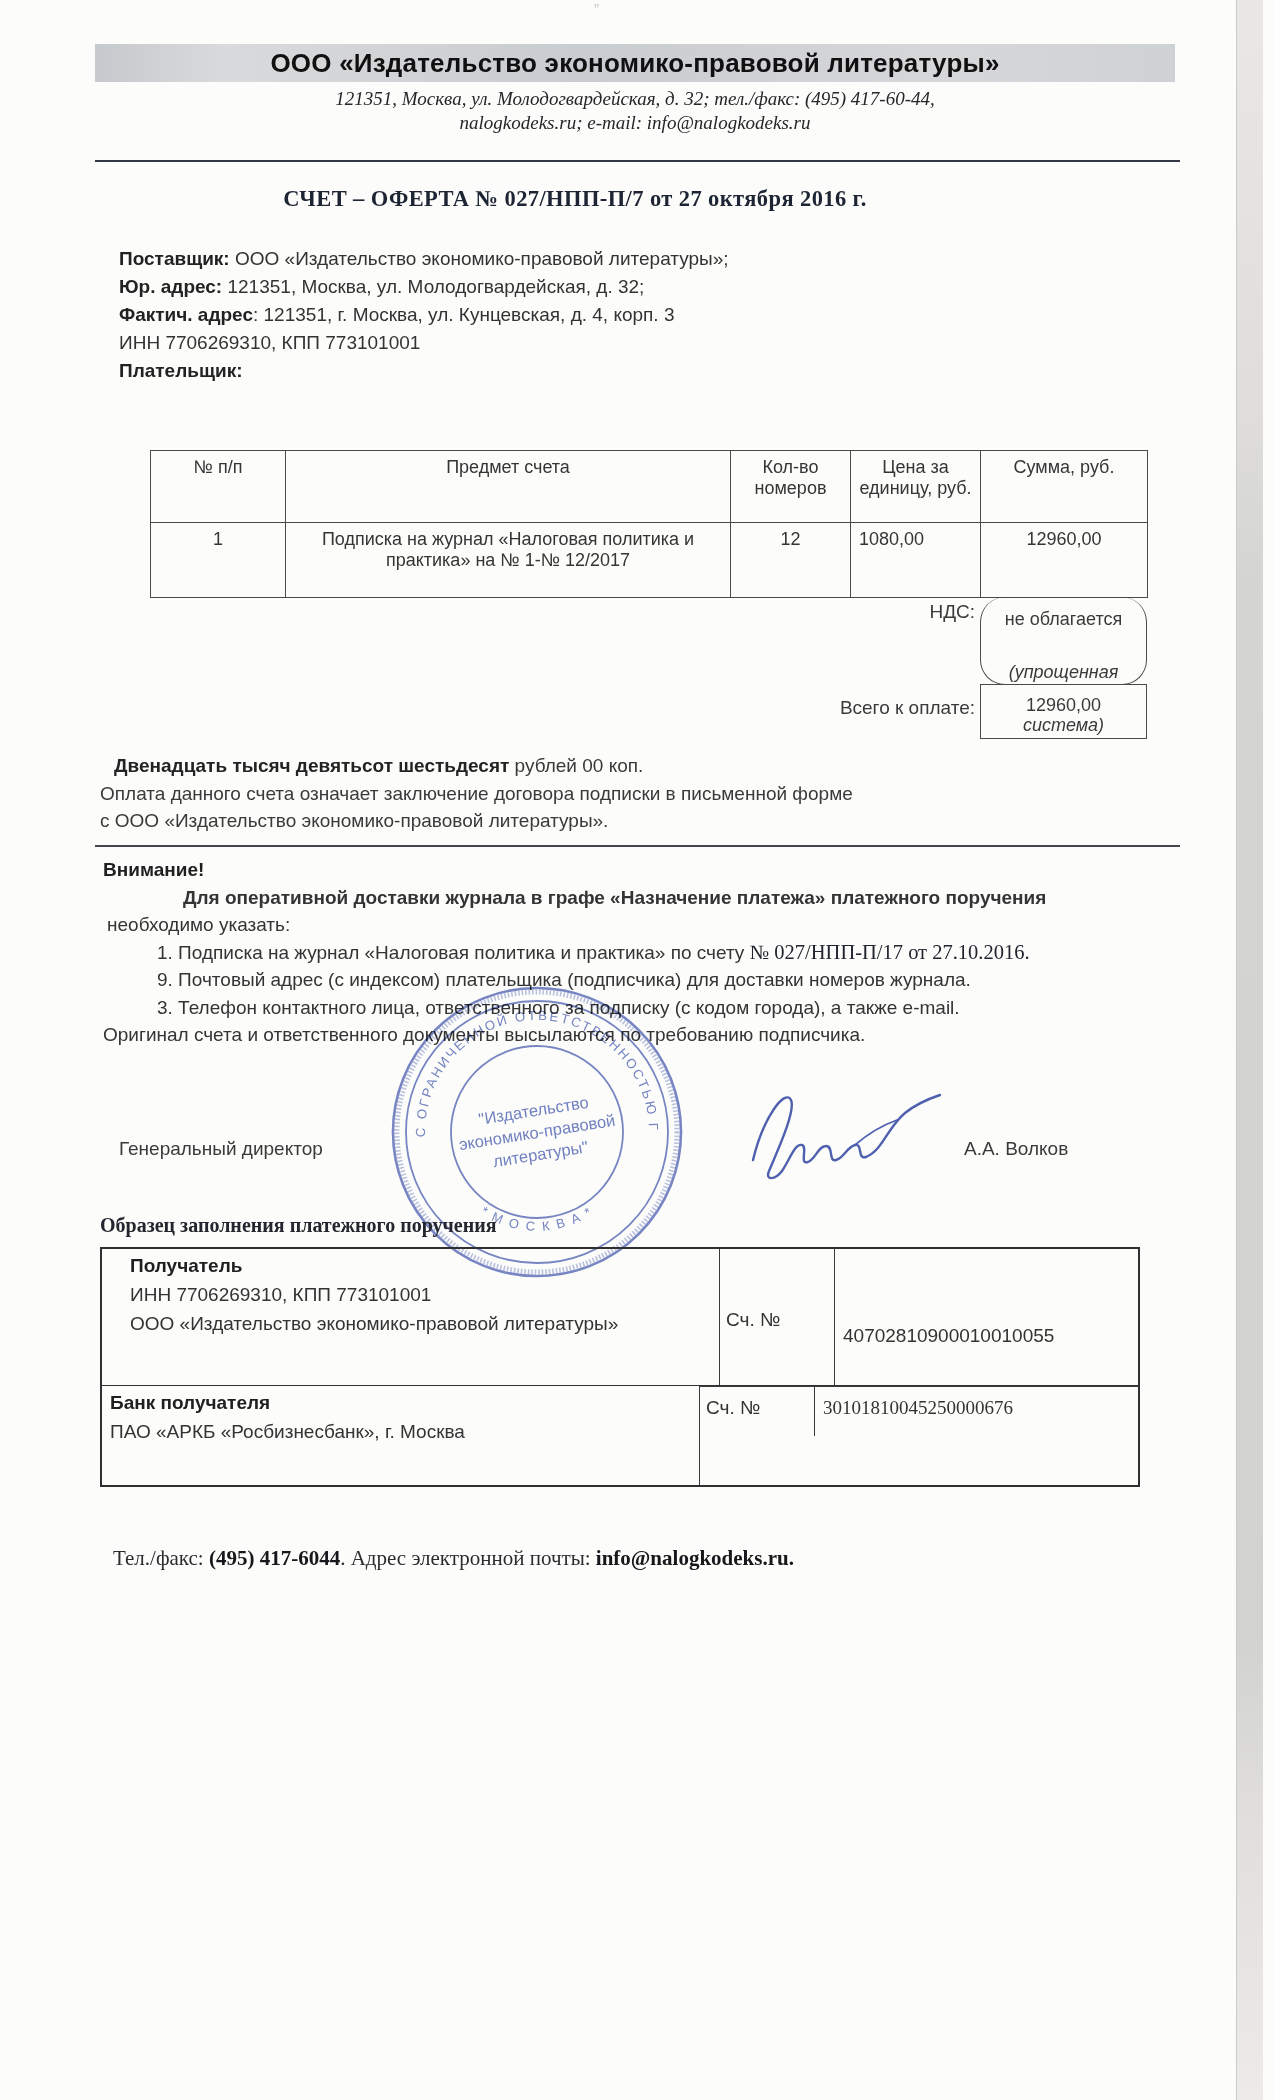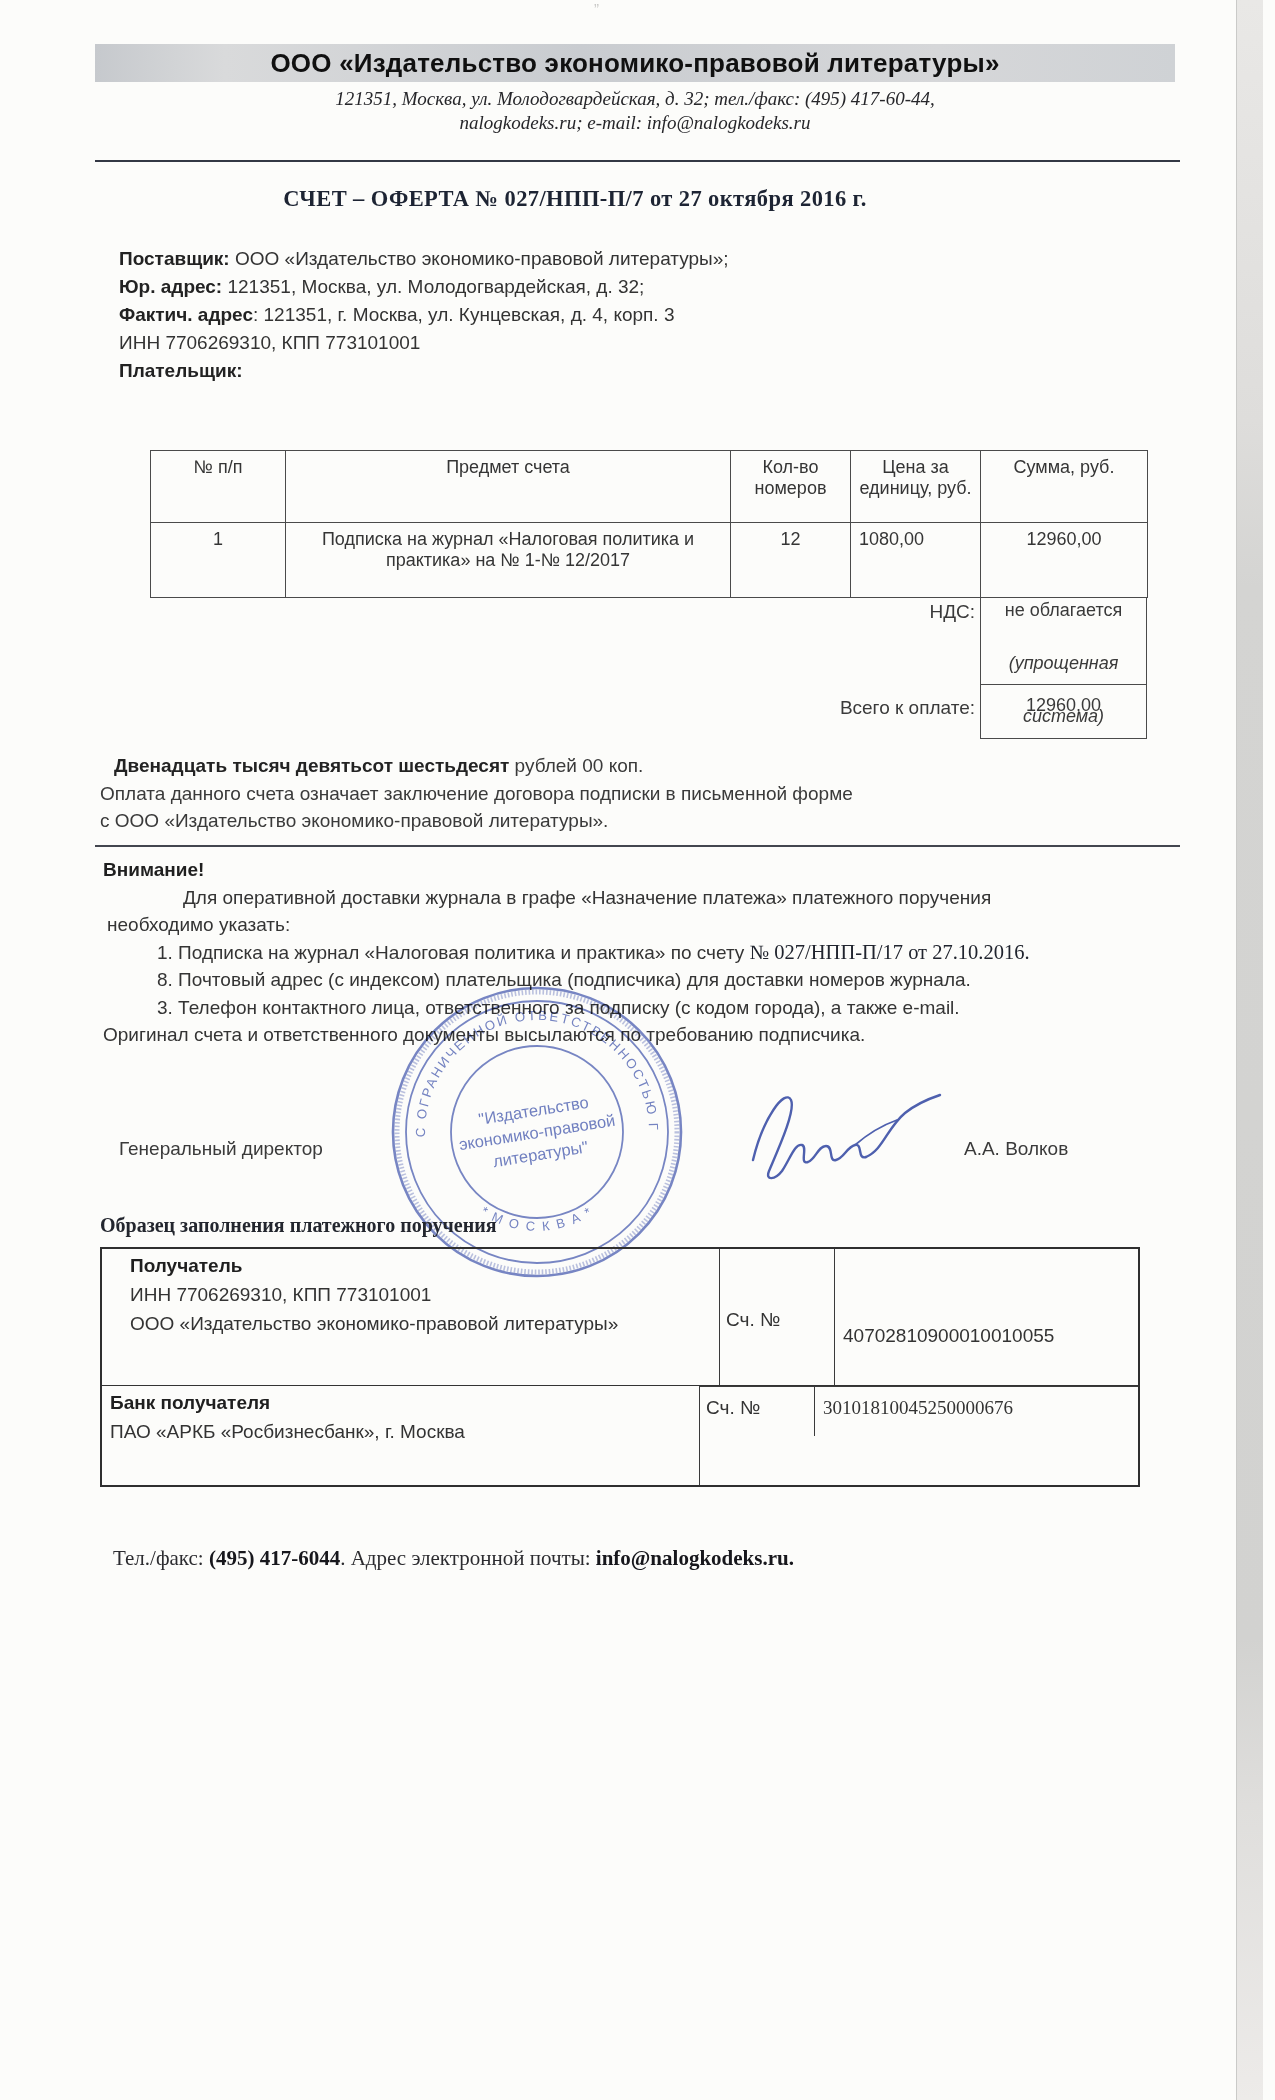--- a/index.html
+++ b/index.html
@@ -47,31 +47,31 @@
   .inv-price{text-align:left;padding-left:8px;}
   .vat-label{
     position:absolute;width:275px;text-align:right;font-size:19px;color:#3a3a3a;
   }
   .vat-label1{left:700px;top:601px;}
   .vat-label2{left:700px;top:697px;}
   .vat-box{
     position:absolute;left:980px;width:167px;box-sizing:border-box;
     border:1.5px solid #4a4a4a;border-top:none;text-align:center;font-size:18px;color:#3a3a3a;
   }
-  .vat-box1{top:597px;height:88px;padding-top:3px;}
+  .vat-box1{top:597px;height:88px;padding-top:12px;border-radius:25px;}
   .vat-box2{top:685px;height:55px;padding-top:10px;border-top:1.5px solid #4a4a4a;margin-top:-1.5px;}
   .vat-italic{font-style:italic;margin-top:32px;}
   
   .words{position:absolute;left:100px;top:752px;font-size:19px;line-height:27.5px;color:#3a3a3a;}
   .words .b{font-weight:bold;color:#232323;padding-left:14px;}
   .hr2{position:absolute;left:95px;top:845px;width:1085px;height:1.6px;background:#43464f;}
   
   .attention{position:absolute;left:95px;top:856px;width:1095px;font-size:19px;line-height:27.5px;color:#343434;}
   .att-head{font-weight:bold;color:#1f1f1f;padding-left:8px;}
-  .att-intro{padding-left:88px;}
+  .att-intro{padding-left:88px;font-weight:bold;}
   .att-intro2{padding-left:12px;}
   .att-item{padding-left:62px;}
   .att-serif{font-family:"Liberation Serif", serif;font-size:20.5px;color:#20242e;}
   .att-note{padding-left:8px;}
   
   .role{position:absolute;left:119px;top:1138px;font-size:19px;color:#3a3a3a;}
   .sign-name{position:absolute;left:964px;top:1138px;font-size:19px;color:#3a3a3a;}
   .signature-svg{position:absolute;left:735px;top:1080px;mix-blend-mode:multiply;}
   .stamp-svg{position:absolute;left:387px;top:982px;mix-blend-mode:multiply;opacity:.88;}
   
@@ -164,21 +164,21 @@
     <div>с ООО «Издательство экономико-правовой литературы».</div>
   </div>
 
   <div class="hr2"></div>
 
   <div class="attention">
     <div class="att-head">Внимание!</div>
     <div class="att-intro">Для оперативной доставки журнала в графе «Назначение платежа» платежного поручения</div>
     <div class="att-intro2">необходимо указать:</div>
     <div class="att-item"><span>1.  Подписка на журнал  «Налоговая политика и практика»  по счету </span><span class="att-serif">№ 027/НПП-П/17 от 27.10.2016.</span></div>
-    <div class="att-item">8.  Почтовый адрес (с индексом) плательщика (подписчика) для доставки номеров журнала.</div>
+    <div class="att-item">9.  Почтовый адрес (с индексом) плательщика (подписчика) для доставки номеров журнала.</div>
     <div class="att-item">3.  Телефон контактного лица, ответственного за подписку (с кодом города), а также e-mail.</div>
     <div class="att-note">Оригинал счета и ответственного документы высылаются по требованию подписчика.</div>
   </div>
 
   <div class="role">Генеральный директор</div>
   <div class="sign-name">А.А. Волков</div>
 
   <svg class="signature-svg" width="220" height="115" viewBox="0 0 220 115">
     <g fill="none" stroke="#4054ac" stroke-width="2.4" stroke-linecap="round" opacity="0.92">
       <path d="M18,80 C28,38 50,8 56,20 C61,31 42,72 34,91 C30,101 40,100 47,91 C55,79 60,63 67,65 C73,67 64,85 73,82 C81,79 83,66 91,66 C99,66 93,82 101,80 C109,78 112,67 120,65 C128,63 122,80 131,77"></path>

